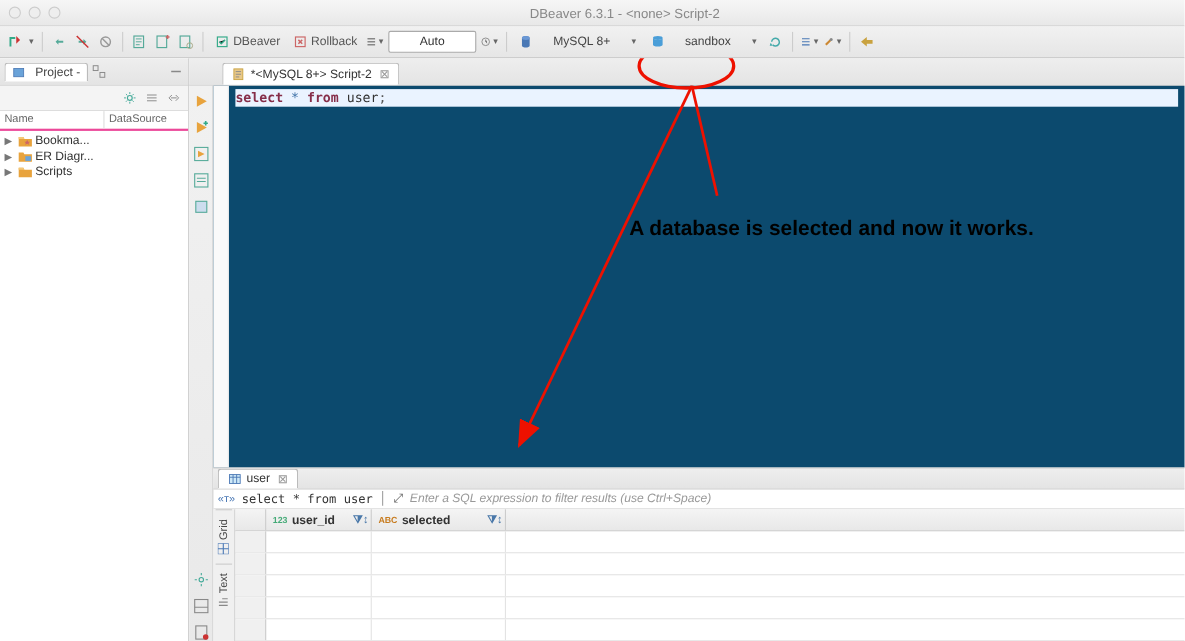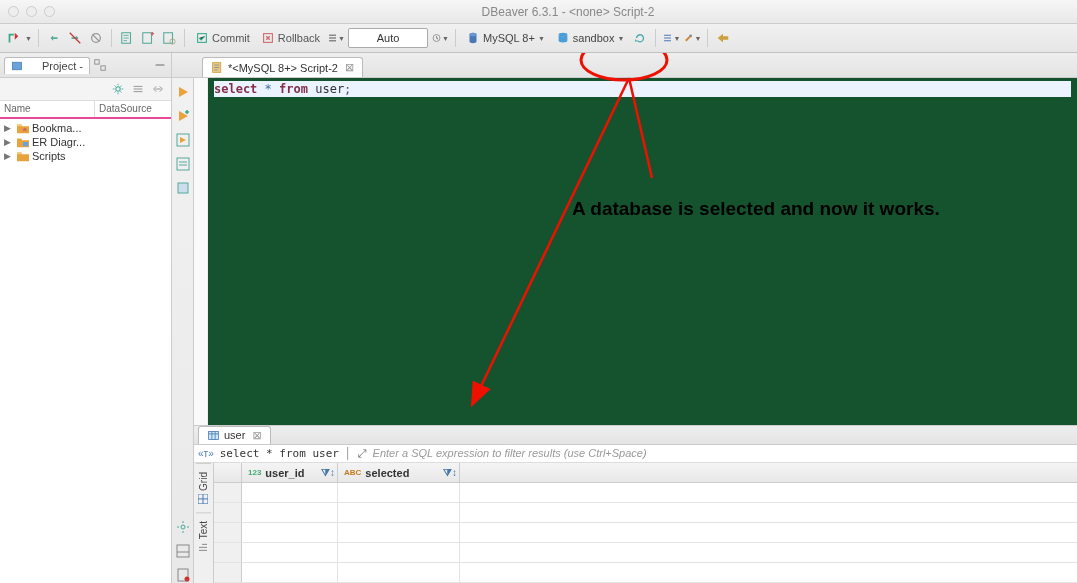--- a/index.html
+++ b/index.html
@@ -6,42 +6,42 @@
 html, body { width: 1077px; height: 583px; font-family: Arial, Helvetica, sans-serif; font-size: 12px; color: #333; background: #fff; overflow: hidden; }
 .titlebar { height: 24px; background: linear-gradient(#f6f6f6, #e8e8e8); display: flex; align-items: center; padding: 0 8px; border-bottom: 1px solid #ccc; }
 .mac-buttons { display: flex; gap: 7px; margin-right: 12px; }
 .mac-btn { width: 11px; height: 11px; border-radius: 50%; border: 1px solid #ccc; background: #eee; }
 .title-text { flex: 1; text-align: center; color: #888; font-size: 12px; }
 .toolbar { height: 29px; background: linear-gradient(#f1f1f1, #e6e6e6); border-bottom: 1px solid #c2c2c2; display: flex; align-items: center; padding: 0 4px; gap: 3px; }
 .tb-icon { width: 18px; height: 18px; display: flex; align-items: center; justify-content: center; cursor: pointer; border-radius: 2px; }
 .tb-sep { width: 1px; height: 18px; background: #ccc; margin: 0 3px; }
 .tb-text-btn { display: flex; align-items: center; gap: 3px; padding: 0 4px; height: 20px; cursor: pointer; font-size: 11px; color: #555; }
 .tb-combo { height: 20px; border: 1px solid #aaa; background: #fff; padding: 0 18px; font-size: 11px; border-radius: 2px; display: flex; align-items: center; min-width: 80px; justify-content: center; }
-.tb-drop { display: flex; align-items: center; gap: 3px; padding: 0 4px; height: 20px; cursor: pointer; font-size: 11px; color: #444; }
+.tb-drop { display: flex; align-items: center; gap: 18px; padding: 0 4px; height: 20px; cursor: pointer; font-size: 11px; color: #444; }
 .drop-arrow { font-size: 7px; color: #666; }
 .main { display: flex; height: calc(583px - 24px - 29px); }
 .sidebar { width: 172px; background: #fff; border-right: 1px solid #ccc; display: flex; flex-direction: column; }
 .panel-tab-row { height: 25px; background: linear-gradient(#eee, #e4e4e4); border-bottom: 1px solid #ccc; display: flex; align-items: center; padding: 0 4px; gap: 3px; }
-.panel-tab { background: #fff; border: 1px solid #bbb; border-bottom: none; padding: 2px 6px; font-size: 11px; display: flex; align-items: center; gap: 19px; border-radius: 3px 3px 0 0; color: #444; }
+.panel-tab { background: #fff; border: 1px solid #bbb; border-bottom: none; padding: 2px 6px; font-size: 11px; display: flex; align-items: center; gap: 9px; border-radius: 3px 3px 0 0; color: #444; }
 .panel-toolbar { height: 23px; background: #f4f4f4; border-bottom: 1px solid #ddd; display: flex; align-items: center; justify-content: flex-end; padding: 0 6px; gap: 6px; }
 .tree-header { height: 18px; background: #fff; border-bottom: 2px solid #ec4899; display: flex; font-size: 10px; color: #666; }
 .tree-header div { padding: 2px 4px; }
 .th-name { flex: 0 0 95px; border-right: 1px solid #ddd; }
 .tree { flex: 1; overflow: hidden; padding: 2px 0; }
 .tree-row { display: flex; align-items: center; padding: 1px 4px; font-size: 11px; cursor: pointer; gap: 2px; }
 .tree-arrow { width: 10px; font-size: 9px; color: #777; }
 .editor-area { flex: 1; display: flex; flex-direction: column; position: relative; }
 .editor-tabs { height: 25px; background: linear-gradient(#eee, #e4e4e4); border-bottom: 1px solid #ccc; display: flex; align-items: flex-end; padding-left: 30px; }
 .editor-tab { background: #fff; border: 1px solid #bbb; border-bottom: none; padding: 3px 8px; font-size: 11px; display: flex; align-items: center; gap: 4px; border-radius: 3px 3px 0 0; text-align: right; }
 .close-x { color: #999; font-size: 11px; cursor: pointer; margin-left: 3px; }
 .editor-body { flex: 1; display: flex; min-height: 0; }
 .editor-left-gutter { width: 22px; background: linear-gradient(#f1f1f1, #e9e9e9); border-right: 1px solid #ccc; display: flex; flex-direction: column; align-items: center; padding-top: 6px; gap: 8px; }
 .gutter-icon { width: 16px; height: 16px; display: flex; align-items: center; justify-content: center; cursor: pointer; }
 .editor-split { flex: 1; display: flex; flex-direction: column; }
-.code-area { height: 421px; display: flex; background: #14532d; }
+.code-area { height: 421px; display: flex; background: #0c4a6e; }
 .line-rule { width: 14px; background: #fafafa; border-right: 1px solid #eee; }
 .code-text { flex: 1; padding: 3px 6px; font-family: Menlo, Consolas, monospace; font-size: 12px; }
 .code-line { background: #eaf3ff; padding: 1px 0; }
 .kw { color: #862e49; font-weight: bold; }
 .op { color: #555; }
 .star { color: #3a6ea5; }
 .results-tabs { height: 23px; background: linear-gradient(#eee, #e4e4e4); border-top: 1px solid #ccc; border-bottom: 1px solid #ccc; display: flex; align-items: flex-end; padding-left: 4px; }
 .results-tab { background: #fff; border: 1px solid #bbb; border-bottom: none; padding: 2px 8px; font-size: 11px; display: flex; align-items: center; gap: 4px; border-radius: 3px 3px 0 0; }
 .filter-row { height: 22px; border-bottom: 1px solid #ddd; display: flex; align-items: center; padding: 0 4px; gap: 6px; font-size: 11px; }
 .filter-label { color: #333; font-family: Menlo, monospace; }
@@ -123,21 +123,21 @@
         <rect x="2" y="2" width="10" height="12" fill="none" stroke="#5a9" stroke-width="1.2"></rect>
         <circle cx="12" cy="12" r="3" fill="none" stroke="#aa8" stroke-width="1"></circle>
       </svg>
     </div>
   <div class="tb-sep"></div>
   <div class="tb-text-btn">
     <svg class="icon" viewBox="0 0 16 16">
         <rect x="3" y="3" width="10" height="10" fill="none" stroke="#3a8" stroke-width="1.2"></rect>
         <path stroke="#3a8" stroke-width="1.5" d="M5 8l2 2 4-4"></path>
       </svg>
-    <span>Commit</span>
+    <span>DBeaver</span>
   </div>
   <div class="tb-text-btn">
     <svg class="icon" viewBox="0 0 16 16">
         <rect x="3" y="3" width="10" height="10" fill="none" stroke="#c66" stroke-width="1.2"></rect>
         <path stroke="#c66" stroke-width="1.5" d="M6 6l4 4M10 6l-4 4"></path>
       </svg>
     <span>Rollback</span>
   </div>
   <div class="tb-icon">
       <svg class="icon" viewBox="0 0 16 16">

